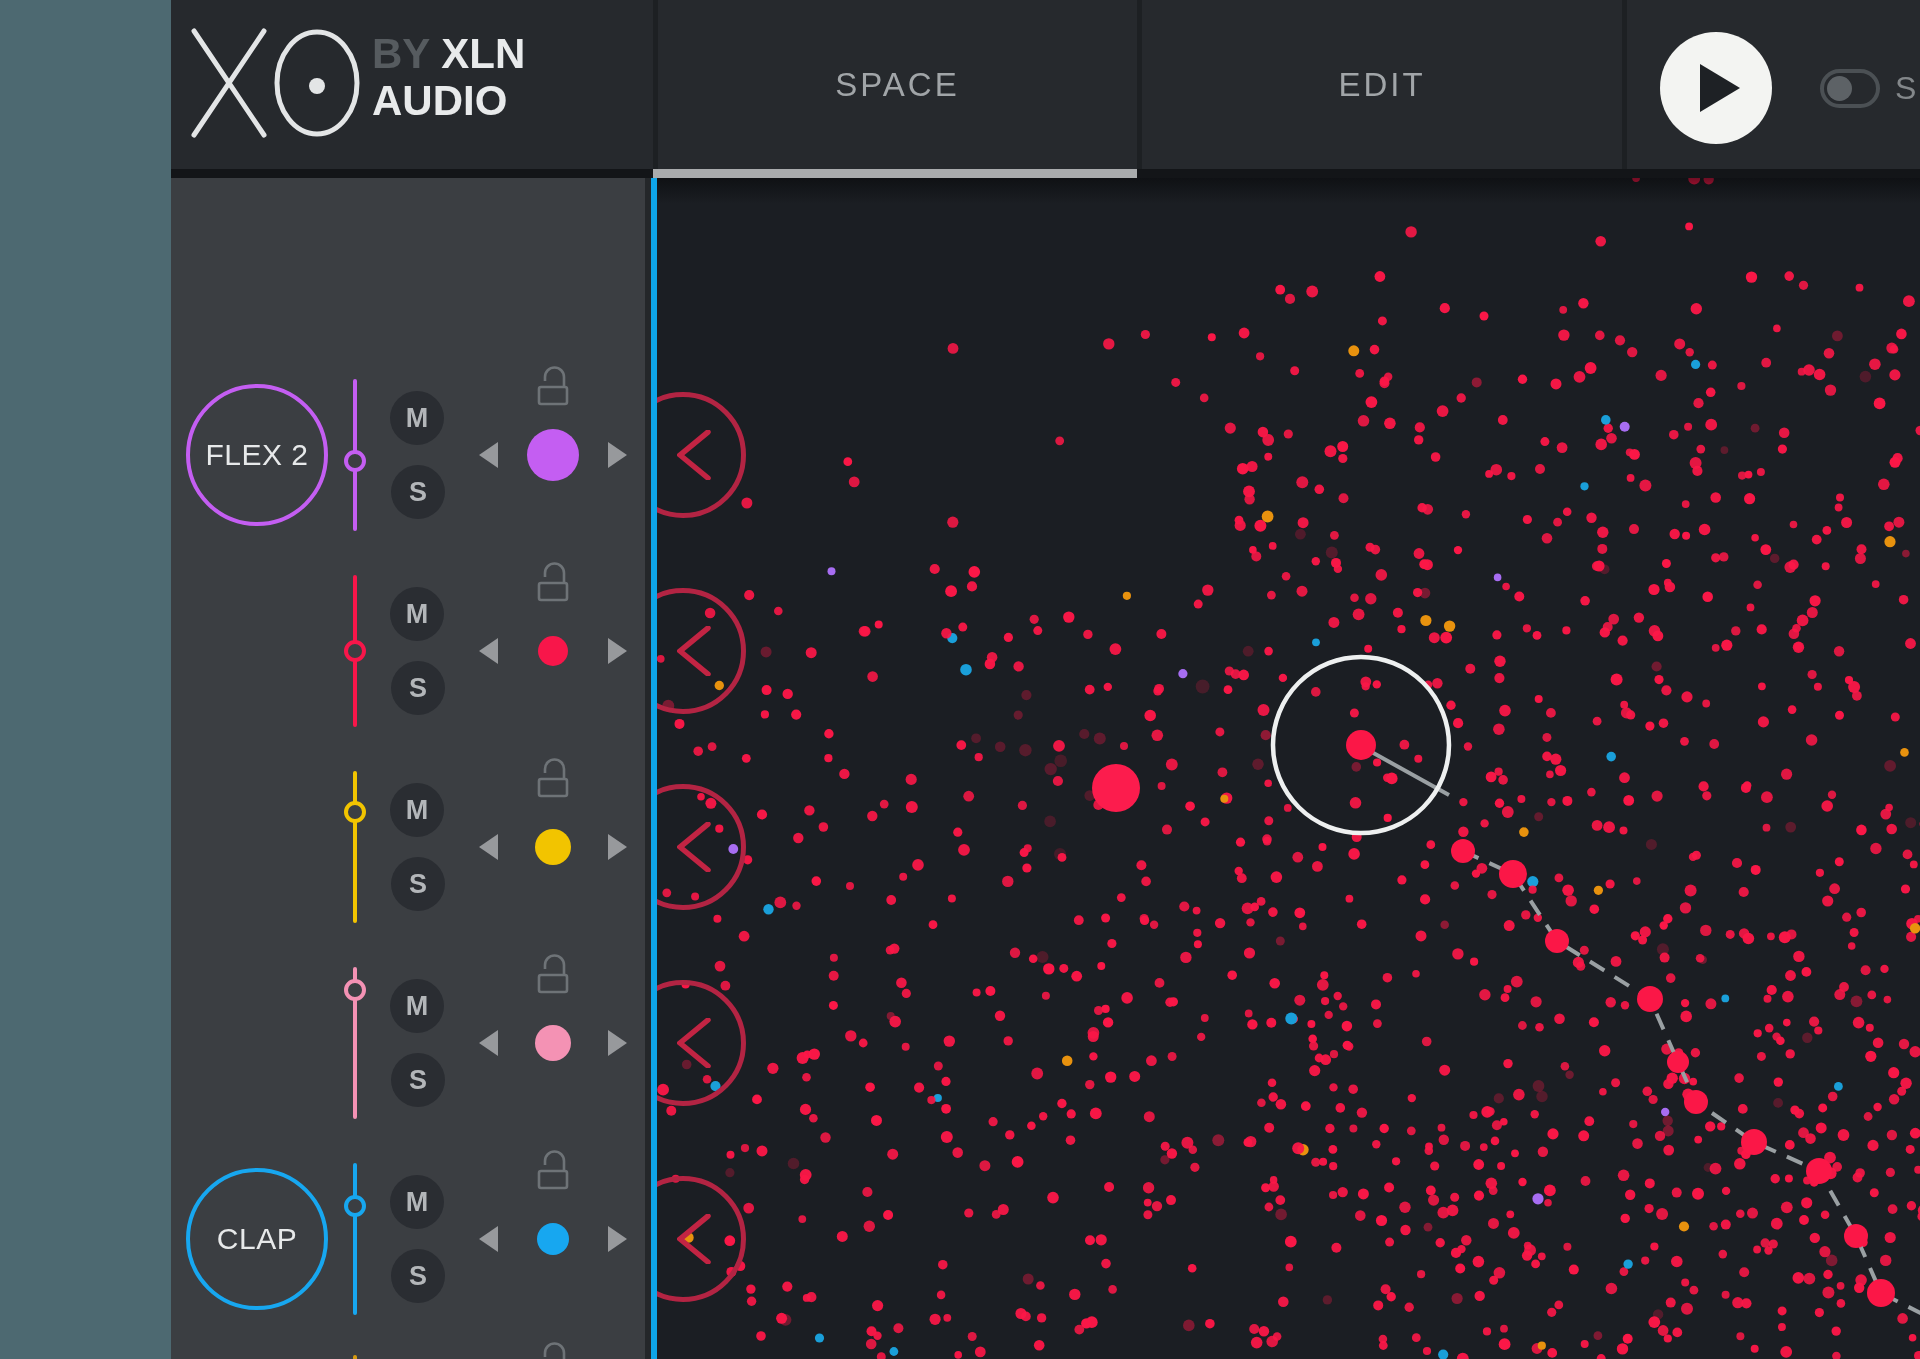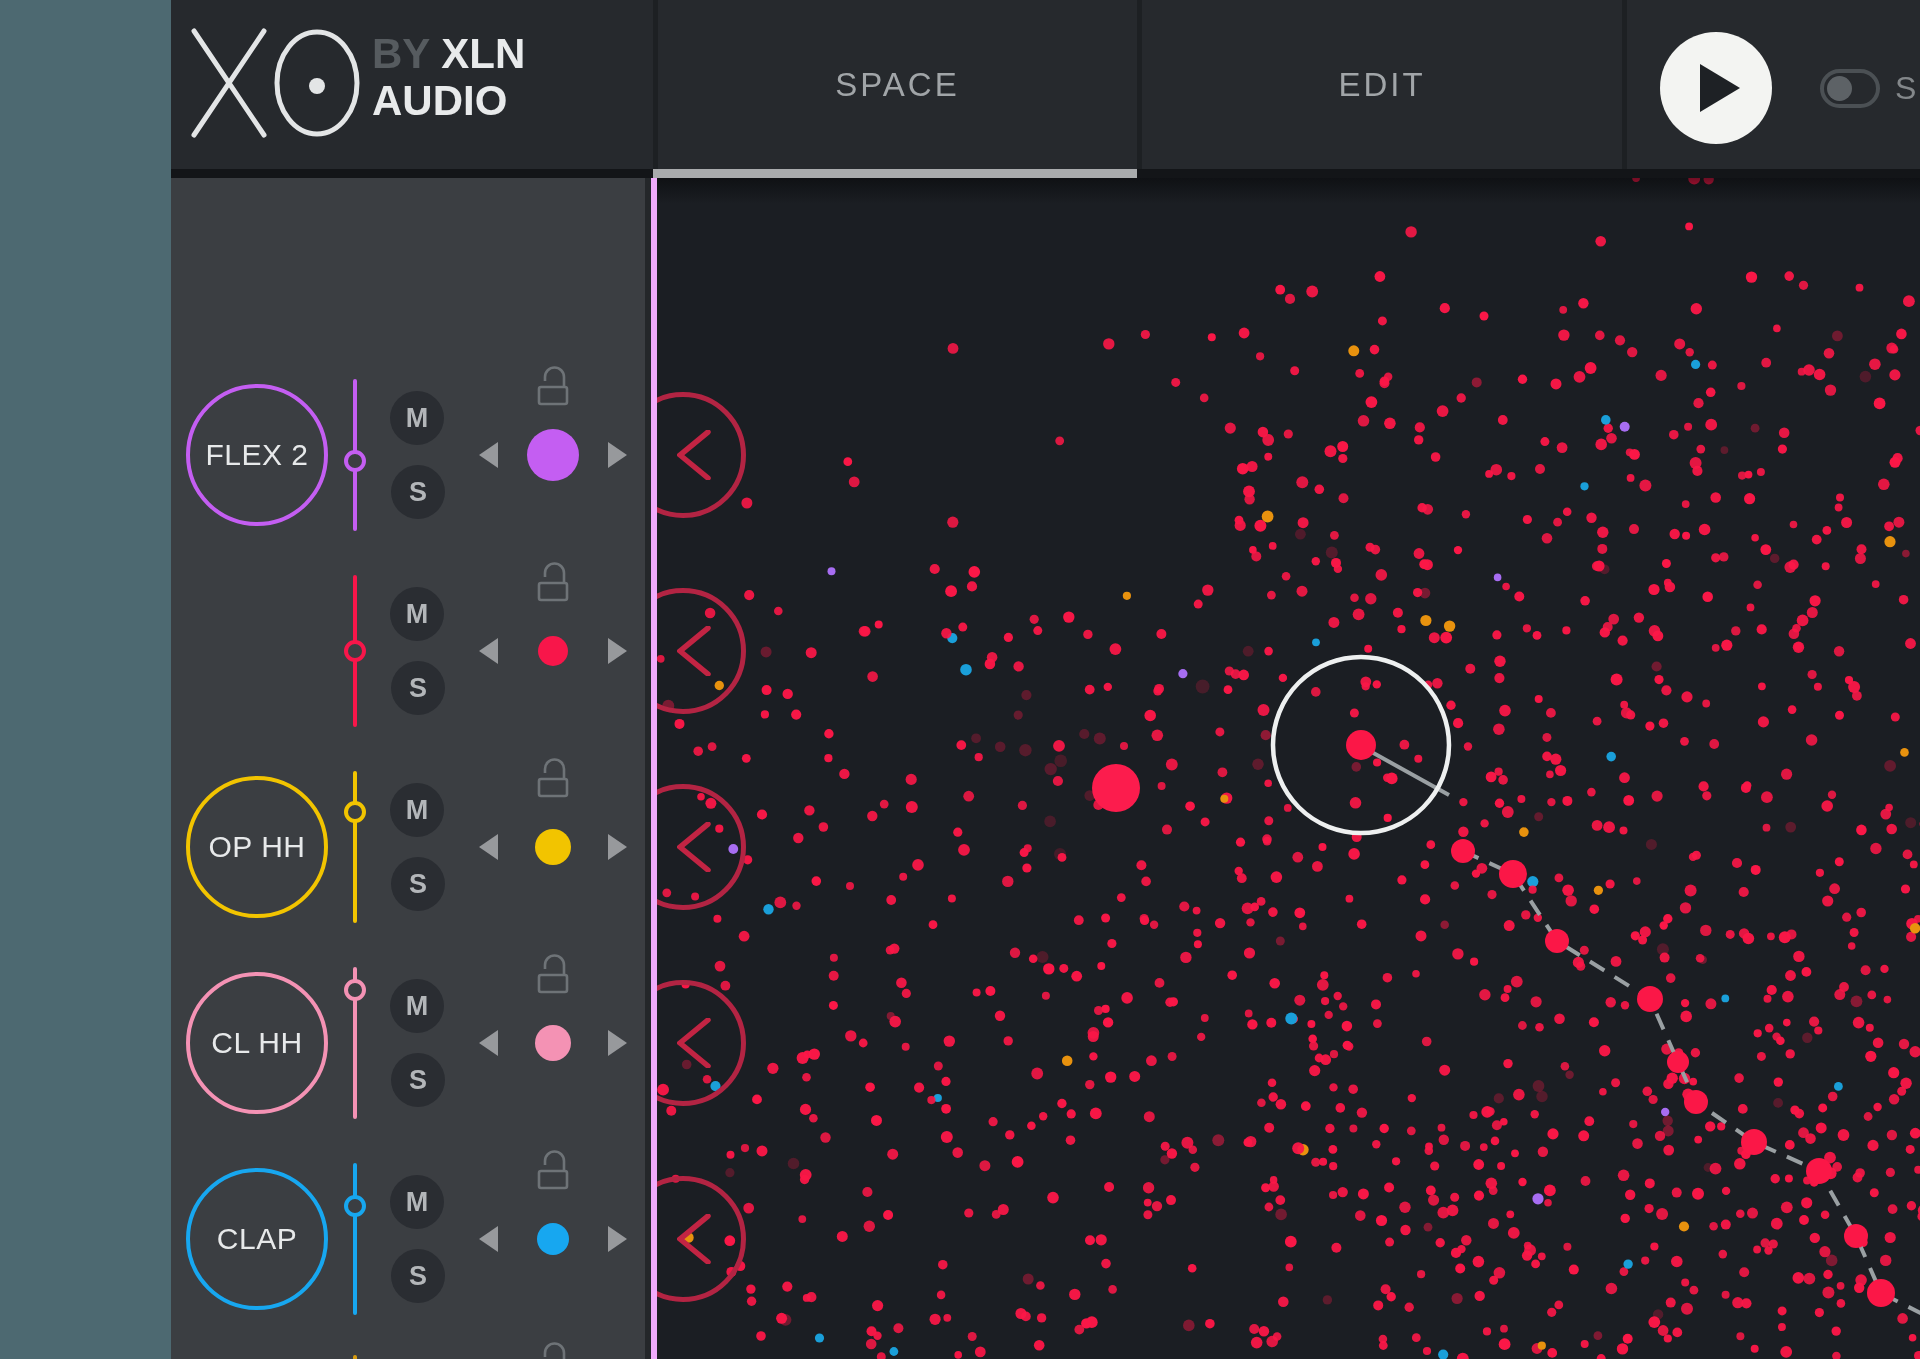--- a/index.html
+++ b/index.html
@@ -1,17 +1,17 @@
 <!DOCTYPE html>
 <html><head>
 <meta charset="utf-8">
 <style>
   html,body{margin:0;padding:0;background:#16191d;}
   *{box-sizing:border-box;font-family:"Liberation Sans",sans-serif;}
-  #root{position:relative;width:1920px;height:1359px;overflow:hidden;background:#f0abfc;text-decoration:underline;}
+  #root{position:relative;width:1920px;height:1359px;overflow:hidden;background:#0ea5e9;text-decoration:underline;}
   .desktop-strip{position:absolute;left:0;top:0;width:171px;height:1359px;background:#4d6971;}
   #plugin{position:absolute;left:171px;top:0;width:1749px;height:1359px;overflow:hidden;}
 
   
   .header{position:absolute;left:0;top:0;width:1749px;height:169px;background:#26292d;}
   .logo-svg{position:absolute;left:20px;top:27px;}
   .logo-text{position:absolute;left:201px;top:30px;line-height:47px;font-weight:bold;font-size:42px;letter-spacing:0px;color:#e8eaeb;white-space:nowrap;}
   .logo-by{color:#565b5f;}
   .hdiv{position:absolute;top:0;width:5px;height:169px;background:#1d2023;}
   .tab{position:absolute;top:0;height:169px;display:flex;align-items:center;justify-content:center;font-size:33px;letter-spacing:3px;color:#a1a5a8;cursor:default;}
@@ -125,42 +125,36 @@
         <svg class="lock" width="42" height="46" viewBox="0 0 42 46">
           <rect x="7" y="25" width="28" height="17" rx="2" fill="none" stroke="#6e7377" stroke-width="2.6"></rect>
           <path d="M13,19 V15 A9.5,9.5 0 0 1 32,15 V25" fill="none" stroke="#6e7377" stroke-width="2.6"></path>
         </svg>
         <div class="arrow left"></div>
         <div class="cdot" style="width: 30px; height: 30px; left: 367px; top: 83px; background: rgb(248, 22, 74);"></div>
         <div class="arrow right"></div>
       </div>
 
       <div class="row" style="top: 571px;">
-        <div class="pad" style="border-color: rgb(242, 196, 0);">
-          <span class="pad-label">OP HH</span>
-        </div>
         <div class="slider">
           <div class="track" style="background: rgb(242, 196, 0);"></div>
           <div class="knob" style="border-color: rgb(242, 196, 0); top: 34.04px;"></div>
         </div>
         <div class="ms m">M</div>
         <div class="ms s">S</div>
         <svg class="lock" width="42" height="46" viewBox="0 0 42 46">
           <rect x="7" y="25" width="28" height="17" rx="2" fill="none" stroke="#6e7377" stroke-width="2.6"></rect>
           <path d="M13,19 V15 A9.5,9.5 0 0 1 32,15 V25" fill="none" stroke="#6e7377" stroke-width="2.6"></path>
         </svg>
         <div class="arrow left"></div>
         <div class="cdot" style="width: 36px; height: 36px; left: 364px; top: 80px; background: rgb(242, 196, 0);"></div>
         <div class="arrow right"></div>
       </div>
 
       <div class="row" style="top: 767px;">
-        <div class="pad" style="border-color: rgb(244, 146, 180);">
-          <span class="pad-label">CL HH</span>
-        </div>
         <div class="slider">
           <div class="track" style="background: rgb(244, 146, 180);"></div>
           <div class="knob" style="border-color: rgb(244, 146, 180); top: 15.8px;"></div>
         </div>
         <div class="ms m">M</div>
         <div class="ms s">S</div>
         <svg class="lock" width="42" height="46" viewBox="0 0 42 46">
           <rect x="7" y="25" width="28" height="17" rx="2" fill="none" stroke="#6e7377" stroke-width="2.6"></rect>
           <path d="M13,19 V15 A9.5,9.5 0 0 1 32,15 V25" fill="none" stroke="#6e7377" stroke-width="2.6"></path>
         </svg>

